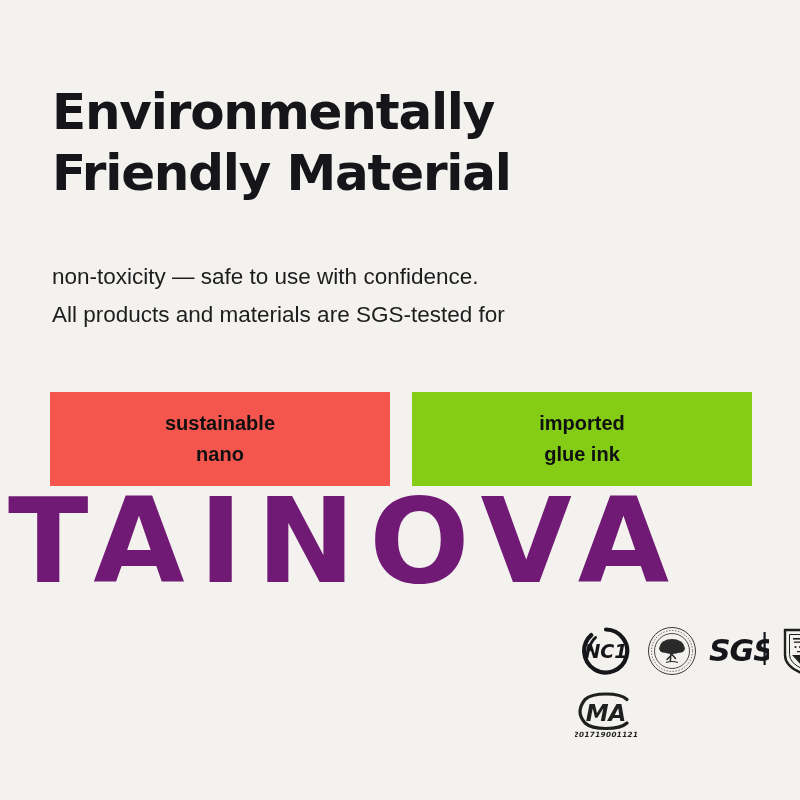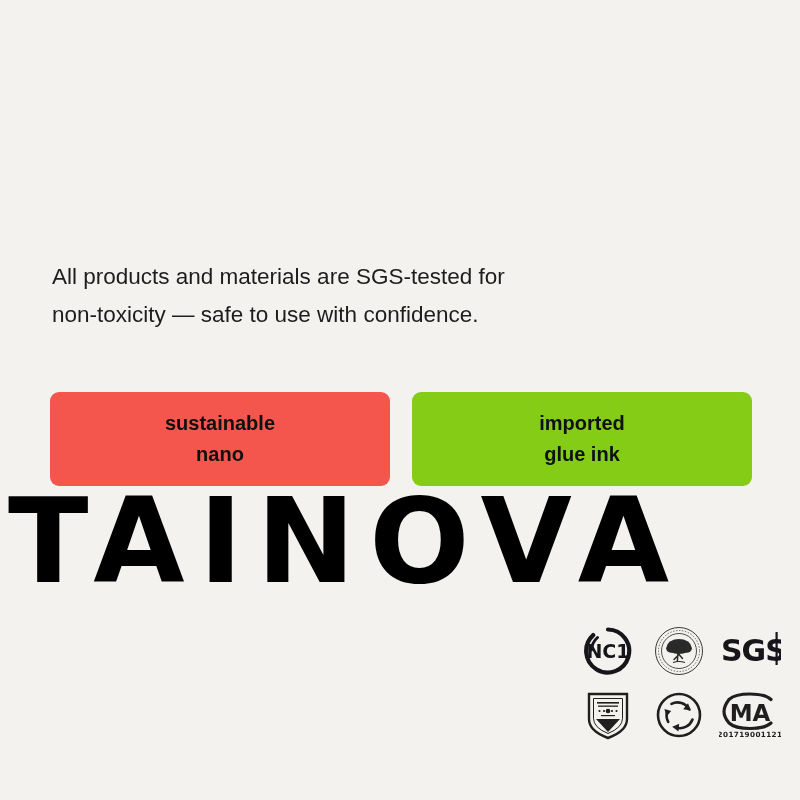--- a/index.html
+++ b/index.html
@@ -87,59 +87,63 @@
     display: flex;
     flex-direction: column;
     align-items: center;
     justify-content: center;
     font-family: "Liberation Sans", sans-serif;
     font-weight: 700;
     font-size: 20px;
     line-height: 1.55;
     color: #101010;
     text-align: center;
-    border-radius: 9px;
   }
   .tag .tline { display: block; }
 
   
   .cert-grid {
     position: absolute;
     left: 575px;
     top: 620px;
     width: 208px;
     display: grid;
-    grid-template-columns: repeat(3, 1fr);
+    grid-template-columns: repeat(5, 1fr);
     grid-template-rows: repeat(2, 62px);
     align-items: center;
     justify-items: center;
     column-gap: 4px;
     row-gap: 2px;
     z-index: 2;
+    font-style: italic;
   }
   .cert {
     width: 62px;
     height: 60px;
     display: flex;
     align-items: center;
     justify-content: center;
   }
   .cert svg { display: block; }
 </style>
 </head>
 <body style="background: rgb(244, 242, 238);">
 
 <div class="page">
 
-  <div class="watermark" style="color: #000000;">TAINOVA</div>
-
+  <div class="watermark" style="color: #701a75;">TAINOVA</div>
+
+  <h1 class="heading">
+    <span class="line">Environmentally</span>
+    <span class="line">Friendly Material</span>
+  </h1>
 
   <p class="subcopy">
+    <span class="line">non-toxicity — safe to use with confidence.</span>
     <span class="line">All products and materials are SGS-tested for</span>
-    <span class="line">non-toxicity — safe to use with confidence.</span>
   </p>
 
   <div class="tag-row">
     <div class="tag" id="tag-0" style="background: rgb(244, 86, 78);">
       <span class="tline">sustainable</span>
       <span class="tline">nano</span>
     </div>
     <div class="tag" id="tag-1" style="background: #84cc16;">
       <span class="tline">imported</span>
       <span class="tline">glue ink</span>

